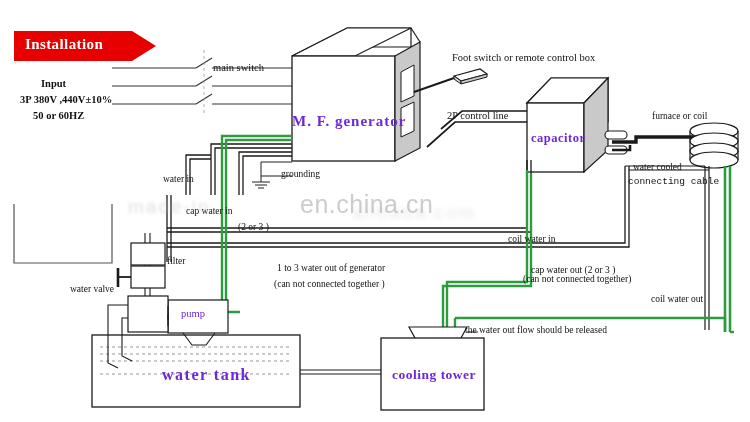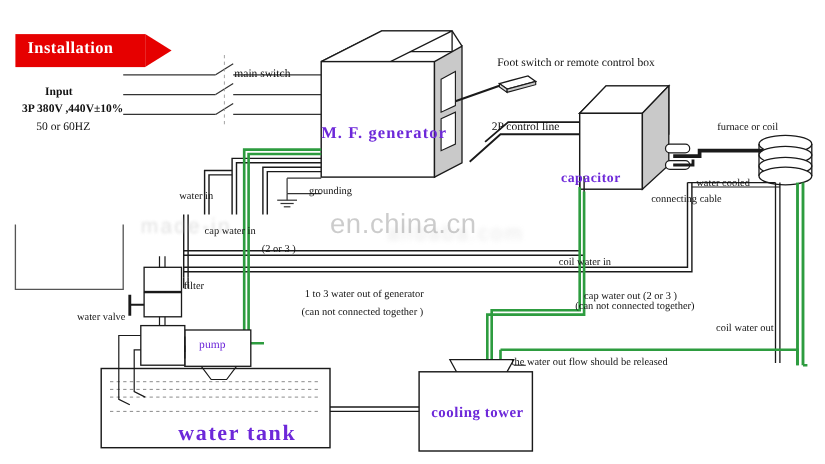--- a/index.html
+++ b/index.html
@@ -41,22 +41,22 @@
     letter-spacing:0.4px;
   }
 
   
   .dev-txt{
     position:absolute;
     font-family:"Liberation Serif", serif;
     font-weight:bold;color:#6d28d9;white-space:nowrap;
   }
   #gen-label{left:292px;top:113px;font-size:15px;letter-spacing:1px;}
-  #cap-label{left:510px;top:131px;font-size:12.5px;letter-spacing:0.5px;margin-top:23px;}
-  #tank-label{left:162px;top:383px;font-size:20px;letter-spacing:1.5px;}
+  #cap-label{left:531px;top:131px;font-size:12.5px;letter-spacing:0.5px;}
+  #tank-label{left:162px;top:366px;font-size:16px;letter-spacing:1.5px;}
   #tower-label{left:392px;top:367px;font-size:13.5px;letter-spacing:0.5px;}
   #pump-label{left:181px;top:308px;font-size:10.5px;font-weight:normal;}
 
   
   .wm{
     position:absolute;color:#9a9a9a;opacity:.55;
     font-family:"Liberation Sans", sans-serif;
     white-space:nowrap;pointer-events:none;
   }
   #wm-main{left:300px;top:190px;font-size:25px;letter-spacing:.5px;opacity:.5;}
@@ -282,39 +282,39 @@
   </svg>
 
   <div id="banner">
     <div class="body"></div>
     <div class="tip"></div>
     <div class="txt">Installation</div>
   </div>
 
   <div class="lbl lbl-md" style="left:41px;top:78px;font-weight:bold;font-family:Liberation Serif, serif;">Input</div>
   <div class="lbl lbl-md" style="left:20px;top:94px;font-weight:bold;">3P 380V ,440V±10%</div>
-  <div class="lbl lbl-md" style="left:33px;top:110px;font-weight:normal;">50 or 60HZ</div>
+  <div class="lbl lbl-md" style="left:33px;top:110px;font-weight:bold;">50 or 60HZ</div>
 
   <div class="lbl lbl-md" style="left:213px;top:62px;">main switch</div>
   <div class="lbl lbl-sm" style="left:281px;top:169px;">grounding</div>
 
   <div class="dev-txt" id="gen-label">M. F. generator</div>
   <div class="dev-txt" id="cap-label">capacitor</div>
   <div class="dev-txt" id="tank-label">water tank</div>
   <div class="dev-txt" id="tower-label">cooling tower</div>
   <div class="dev-txt" id="pump-label">pump</div>
 
   <div class="lbl lbl-sm" style="left:167px;top:256px;">filter</div>
   <div class="lbl lbl-sm" style="left:70px;top:284px;">water valve</div>
 
   <div class="lbl lbl-md" style="left:452px;top:52px;">Foot switch or remote control box</div>
   <div class="lbl lbl-md" style="left:447px;top:110px;">2P control line</div>
   <div class="lbl lbl-sm" style="left:652px;top:111px;">furnace or coil</div>
   <div class="lbl lbl-sm" style="left:633px;top:162px;">water cooled</div>
-  <div class="lbl lbl-sm" style="left:592px;top:177px;">connecting cable</div>
+  <div class="lbl lbl-sm" style="left:628px;top:177px;font-family:Liberation Mono, monospace;">connecting cable</div>
 
   <div class="lbl lbl-sm" style="left:163px;top:174px;">water in</div>
   <div class="lbl lbl-sm" style="left:166px;top:206px;padding-left:20px;">cap water in</div>
   <div class="lbl lbl-sm" style="left:238px;top:222px;">(2 or 3 )</div>
   <div class="lbl lbl-sm" style="left:508px;top:234px;">coil water in</div>
 
   <div class="lbl lbl-sm" style="left:277px;top:263px;">1 to 3 water out of generator</div>
   <div class="lbl lbl-sm" style="left:274px;top:279px;">(can not connected together )</div>
 
   <div class="lbl lbl-sm" style="left:531px;top:265px;">cap water out (2 or 3 )</div>

